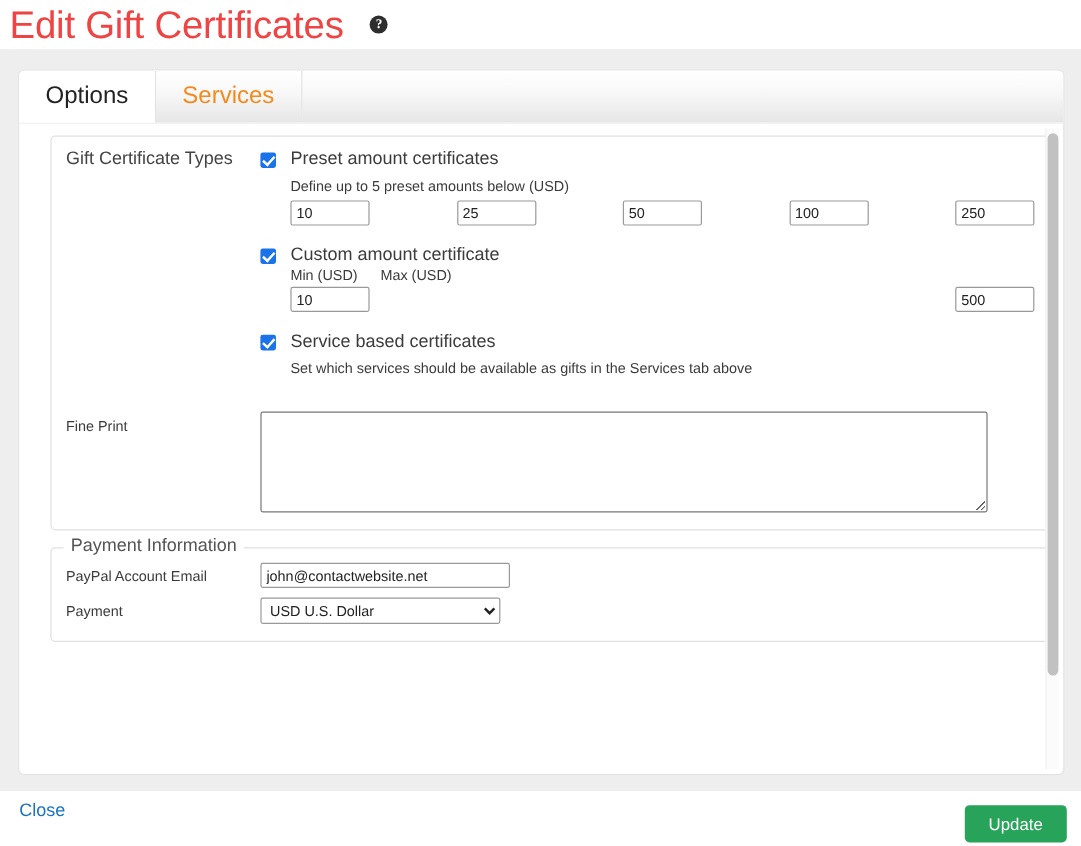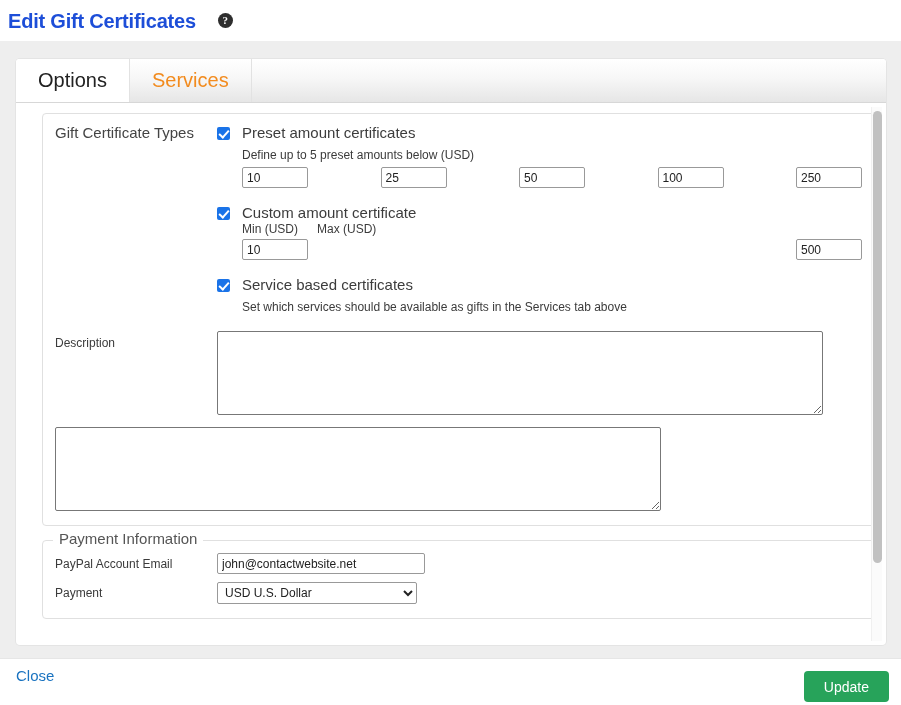--- a/index.html
+++ b/index.html
@@ -22,23 +22,23 @@
   .header {
     position: absolute;
     left: 0; top: 0;
     width: 901px; height: 41px;
     background: #ffffff;
     display: flex;
     align-items: center;
   }
   .page-title {
     margin-left: 8px;
-    font-size: 20px;
-    color: #1d4ed8;
-    font-weight: bold;
+    font-size: 32px;
+    color: #ef4444;
+    font-weight: normal;
     letter-spacing: -0.2px;
     line-height: 28px;
   }
   .help-icon {
     margin-left: 22px;
     width: 15px; height: 15px;
     border-radius: 50%;
     background: #2e2e2e;
     color: #ffffff;
     font-size: 11px;
@@ -379,30 +379,25 @@
                   <div class="check-line">
                     <span class="cbox"></span>
                     <span class="check-label">Service based certificates</span>
                   </div>
                   <div class="sub-text">Set which services should be available as gifts in the Services tab above</div>
                 </div>
 
               </div>
             </div>
 
+
+            <div class="tr-gap"></div>
+
             <div class="row">
-              <div class="row-label">Description</div>
-              <div class="row-field">
-                <textarea placeholder="" style=""></textarea>
-              </div>
-            </div>
-
-            <div class="tr-gap"></div>
-
-            <div class="row">
+              <div class="row-label">Fine Print</div>
               <div class="row-field">
                 <textarea placeholder="" style=""></textarea>
               </div>
             </div>
 
           </div>
 
           <div class="fieldset with-legend">
             <div class="legend">Payment Information</div>
 

